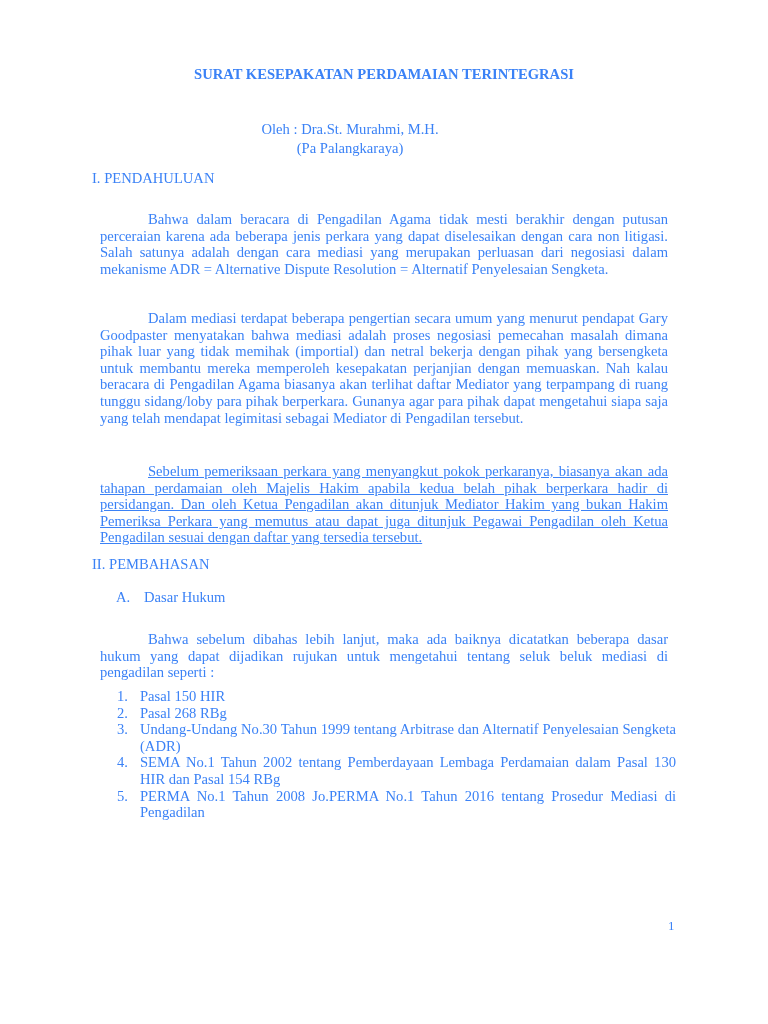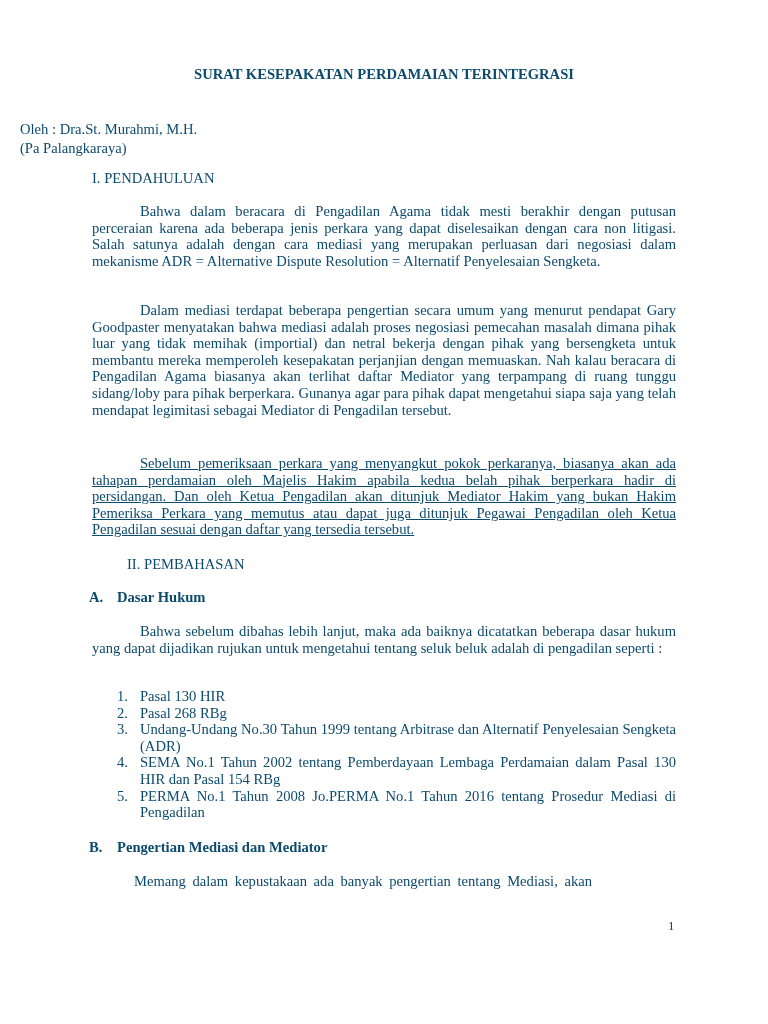--- a/index.html
+++ b/index.html
@@ -1,28 +1,28 @@
 <!DOCTYPE html>
 <html><head>
 <meta charset="utf-8">
 <style>
   html, body { margin: 0; padding: 0; background: #ffffff; }
   body { width: 768px; height: 1024px; position: relative; overflow: hidden; }
   .page {
     position: absolute; left: 0; top: 0; width: 768px; height: 1024px; background: #fff;
-    font-family: "Liberation Serif", "DejaVu Serif", serif; color: #0c4a6e;
+    font-family: "Liberation Serif", "DejaVu Serif", serif; color: #3b82f6;
     font-size: 14.6px; line-height: 16.6px;
   }
   .abs { position: absolute; }
   .title { left: 0; width: 768px; text-align: center; font-weight: bold; font-size: 14.6px; }
-  .center { left: 0; width: 700px; text-align: left; padding-left: 20px; }
+  .center { left: 0; width: 700px; text-align: center; }
   .body-block { left: 92px; width: 584px; text-align: justify; }
-  .body-block p { margin: 0; text-indent: 48px; }
+  .body-block p { margin: 8px; text-indent: 48px; }
   .heading { left: 92px; font-family: Liberation Serif, serif; }
-  .sub-heading { left: 89px; font-weight: bold; }
+  .sub-heading { left: 116px; }
   .sub-heading .letter { display: inline-block; width: 28px; }
   .list { left: 117px; width: 559px; margin: 0; padding: 0; list-style: none; }
   .list li { position: relative; padding-left: 23px; text-align: justify; }
   .list li .num { position: absolute; left: 0; top: 0; }
   .last-para { left: 134px; width: 500px; word-spacing: 3px; }
   .page-num { left: 668px; top: 918px; font-size: 13px; }
 </style>
 </head>
 <body>
 
@@ -39,39 +39,35 @@
   </div>
 
   <div class="abs body-block" style="top:302px;">
     <p>Dalam mediasi terdapat beberapa pengertian secara umum yang menurut pendapat Gary Goodpaster menyatakan bahwa mediasi adalah proses negosiasi pemecahan masalah dimana pihak luar yang tidak memihak (importial) dan netral bekerja dengan pihak yang bersengketa untuk membantu mereka memperoleh kesepakatan perjanjian dengan memuaskan. Nah kalau beracara di Pengadilan Agama biasanya akan terlihat daftar Mediator yang terpampang di ruang tunggu sidang/loby para pihak berperkara. Gunanya agar para pihak dapat mengetahui siapa saja yang telah mendapat legimitasi sebagai Mediator di Pengadilan tersebut.</p>
   </div>
 
   <div class="abs body-block" style="top:455px;text-decoration:underline;">
     <p>Sebelum pemeriksaan perkara yang menyangkut pokok perkaranya, biasanya akan ada tahapan perdamaian oleh Majelis Hakim apabila kedua belah pihak berperkara hadir di persidangan. Dan oleh Ketua Pengadilan akan ditunjuk Mediator Hakim yang bukan Hakim Pemeriksa Perkara yang memutus atau dapat juga ditunjuk Pegawai Pengadilan oleh Ketua Pengadilan sesuai dengan daftar yang tersedia tersebut.</p>
   </div>
 
-  <div class="abs heading" style="top:556px;margin-left:35px;">II. PEMBAHASAN</div>
+  <div class="abs heading" style="top:556px;">II. PEMBAHASAN</div>
 
   <div class="abs sub-heading" style="top:589px;">
     <span class="letter">A.</span><span>Dasar Hukum</span>
   </div>
 
   <div class="abs body-block" style="top:623px;">
-    <p>Bahwa sebelum dibahas lebih lanjut, maka ada baiknya dicatatkan beberapa dasar hukum yang dapat dijadikan rujukan untuk mengetahui tentang seluk beluk adalah di pengadilan seperti :</p>
+    <p>Bahwa sebelum dibahas lebih lanjut, maka ada baiknya dicatatkan beberapa dasar hukum yang dapat dijadikan rujukan untuk mengetahui tentang seluk beluk mediasi di pengadilan seperti :</p>
   </div>
 
   <ul class="abs list" style="top:688px;">
-    <li><span class="num">1.</span><span>Pasal 130 HIR</span></li>
+    <li><span class="num">1.</span><span>Pasal 150 HIR</span></li>
     <li><span class="num">2.</span><span>Pasal 268 RBg</span></li>
     <li><span class="num">3.</span><span>Undang-Undang No.30 Tahun 1999 tentang Arbitrase dan Alternatif Penyelesaian Sengketa (ADR)</span></li>
     <li><span class="num">4.</span><span>SEMA No.1 Tahun 2002 tentang Pemberdayaan Lembaga Perdamaian dalam Pasal 130 HIR dan Pasal 154 RBg</span></li>
     <li><span class="num">5.</span><span>PERMA No.1 Tahun 2008 Jo.PERMA No.1 Tahun 2016 tentang Prosedur Mediasi di Pengadilan</span></li>
   </ul>
 
-  <div class="abs sub-heading" style="top:839px;">
-    <span class="letter">B.</span><span>Pengertian Mediasi dan Mediator</span>
-  </div>
 
-  <div class="abs last-para" style="top:873px;">Memang dalam kepustakaan ada banyak pengertian tentang Mediasi, akan</div>
 
   <div class="abs page-num">1</div>
 
 </div>
 
 </body></html>

